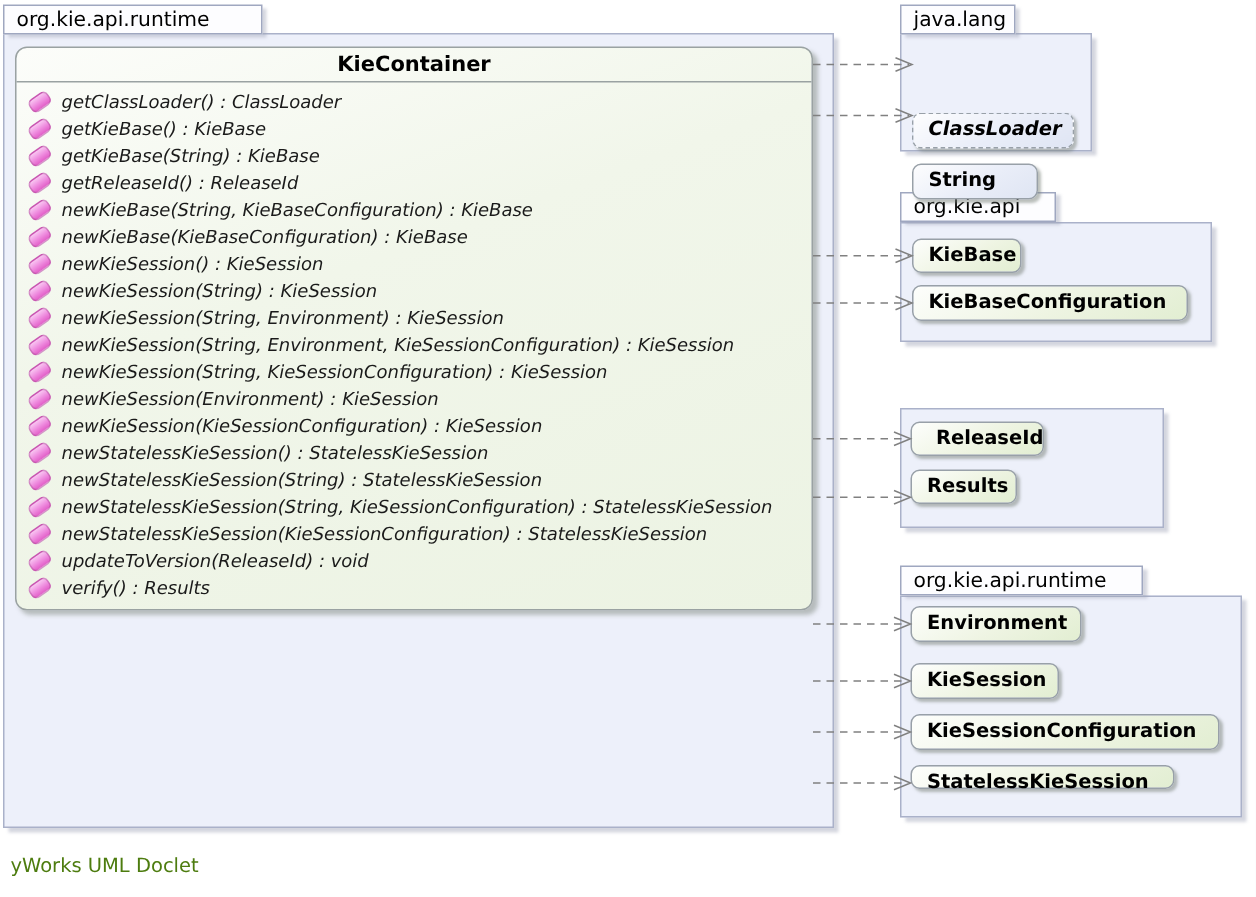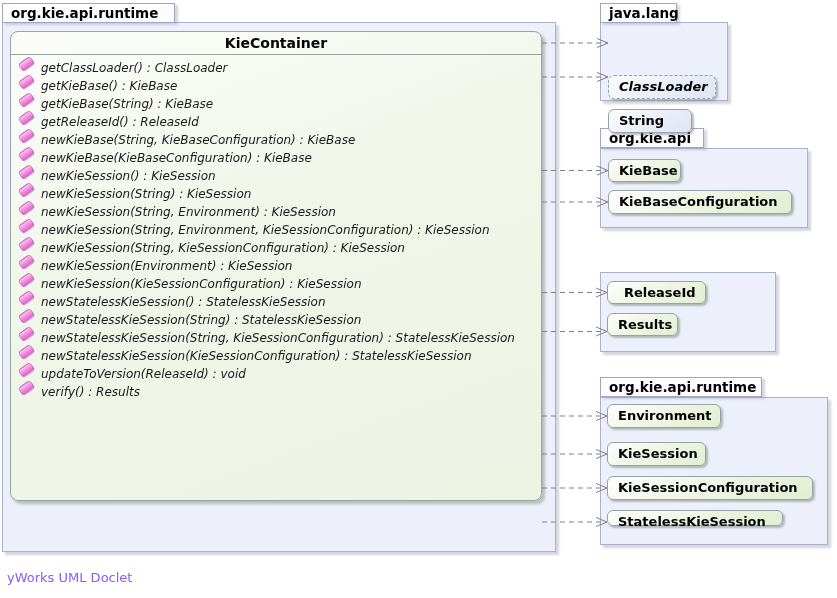--- a/index.html
+++ b/index.html
@@ -3,21 +3,21 @@
 <meta charset="utf-8">
 <style>
   html,body{margin:0;padding:0;background:#ffffff;}
   body{font-family:"DejaVu Sans","Liberation Sans",sans-serif;color:#000;}
   .canvas{position:relative;width:837px;height:598px;background:#ffffff;overflow:hidden;}
 
   
   .pkg-tab{
     position:absolute;box-sizing:border-box;height:20px;
     background:#fdfdff;border:1px solid #9fa7c0;
-    font-size:13.5px;font-weight:bold;line-height:18px;
+    font-size:13.5px;font-weight:normal;line-height:18px;
     padding:0 0 0 8px;white-space:nowrap;z-index:3;
     box-shadow:3px 2px 2px rgba(160,165,185,0.45);
   }
   .pkg-body{
     position:absolute;box-sizing:border-box;
     background:#edf0fa;border:1px solid #aab1c9;z-index:1;
     box-shadow:3px 3px 2px rgba(160,165,185,0.45);
   }
 
   
@@ -28,47 +28,47 @@
     box-shadow:2px 2px 2px rgba(120,128,120,0.5);
     font-weight:bold;font-size:13px;line-height:22px;
     padding:0 10px;white-space:nowrap;
   }
   .class-box.blue{background:linear-gradient(150deg,#fdfdfe 0%,#e9edf8 55%,#dfe5f3 100%);margin-top:44px;}
   .class-box.abstract{border-style:dashed;font-style:italic;}
 
   
   .main-class{
     position:absolute;box-sizing:border-box;z-index:4;
-    left:10px;top:31px;width:532px;height:470px;
+    left:10px;top:31px;width:532px;height:376px;
     border:1px solid #9aa2a2;border-radius:8px;
     background:linear-gradient(160deg,#fcfdfa 0%,#f1f6ea 40%,#ecf3e3 100%);
     box-shadow:3px 3px 3px rgba(130,138,130,0.5);
   }
   .main-class .class-title{
     height:22px;line-height:22px;text-align:center;
     font-weight:bold;font-size:14px;border-bottom:1px solid #9aa2a2;
   }
   .method-list{padding-top:4px;}
   .method-row{
-    height:18px;line-height:18px;display:flex;
+    height:18px;line-height:18px;display:flex;align-items:center;
     padding-left:6px;font-size:12px;font-style:italic;color:#1a1a1a;
     white-space:nowrap;
   }
   .m-icon{
     display:inline-block;width:13px;height:8px;border-radius:4px;
     background:linear-gradient(180deg,#f9c7f2 0%,#ee8ade 55%,#e25fc8 100%);
     border:1px solid rgba(150,60,130,0.35);
     transform:rotate(-35deg);margin:0 7px 0 2px;flex:0 0 auto;
   }
 
   
   svg.arrows{position:absolute;left:0;top:0;z-index:5;pointer-events:none;}
 
   
-  .footer{position:absolute;left:7px;top:570px;font-size:13px;color:#8b5cf6;}
+  .footer{position:absolute;left:7px;top:570px;font-size:13px;color:#4d7c0f;}
 </style>
 </head>
 <body>
 
 <div class="canvas">
 
   <div class="pkg-tab" style="left:2px;top:3px;width:173px;">org.kie.api.runtime</div>
   <div class="pkg-body" style="left:2px;top:22px;width:554px;height:530px;"></div>
 
   <div class="main-class">
@@ -157,21 +157,21 @@
   <div class="pkg-body" style="left:600px;top:22px;width:128px;height:79px;"></div>
   <div class="class-box blue abstract dep-target" style="left:608px;top:31px;width:108px;height:24px;">ClassLoader</div>
   <div class="class-box blue dep-target" style="left:608px;top:65px;width:84px;height:24px;">String</div>
 
   <div class="pkg-tab" style="left:600px;top:128px;width:104px;">org.kie.api</div>
   <div class="pkg-body" style="left:600px;top:148px;width:208px;height:80px;"></div>
   <div class="class-box dep-target" style="left:608px;top:159px;width:73px;height:23px;">KieBase</div>
   <div class="class-box dep-target" style="left:608px;top:190px;width:184px;height:24px;">KieBaseConfiguration</div>
 
   <div class="pkg-body" style="left:600px;top:272px;width:176px;height:80px;"></div>
-  <div class="class-box dep-target" style="left:607px;top:281px;width:99px;height:23px;padding-left:16px;">ReleaseId</div>
+  <div class="class-box dep-target" style="left:607px;top:281px;width:89px;height:23px;padding-left:16px;">ReleaseId</div>
   <div class="class-box dep-target" style="left:607px;top:313px;width:71px;height:23px;">Results</div>
 
   <div class="pkg-tab" style="left:600px;top:377px;width:162px;">org.kie.api.runtime</div>
   <div class="pkg-body" style="left:600px;top:397px;width:228px;height:148px;"></div>
   <div class="class-box dep-target" style="left:607px;top:404px;width:114px;height:24px;">Environment</div>
   <div class="class-box dep-target" style="left:607px;top:442px;width:99px;height:24px;">KieSession</div>
   <div class="class-box dep-target" style="left:607px;top:476px;width:206px;height:24px;">KieSessionConfiguration</div>
   <div class="class-box dep-target" style="left:607px;top:510px;width:176px;height:16px;">StatelessKieSession</div>
 
   <svg class="arrows" width="837" height="598">

